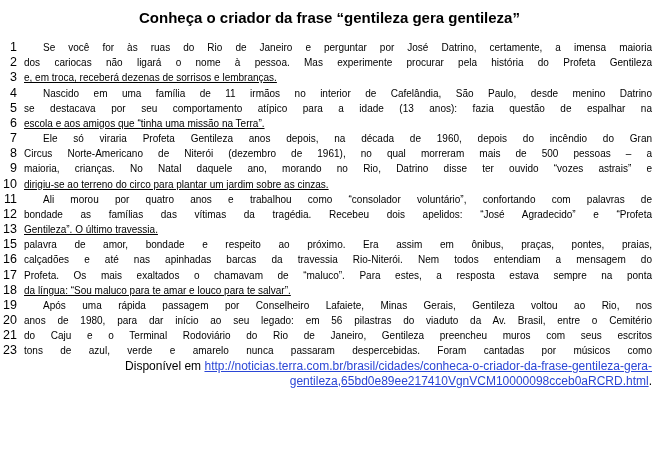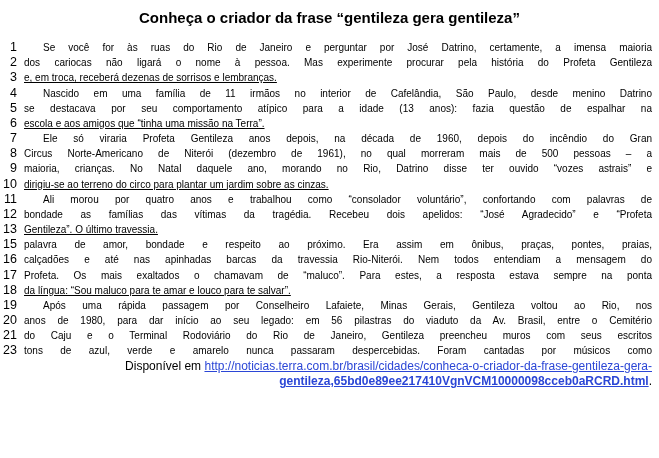--- a/index.html
+++ b/index.html
@@ -181,16 +181,16 @@
 
   <div class="row">
     <span class="num">23</span>
     <span class="txt">tons de azul, verde e amarelo nunca passaram despercebidas. Foram cantadas por músicos como</span>
   </div>
 
 </div>
 
   <div class="citation">
     <div class="cit-line"><span>Disponível em </span><a class="link" style="color: rgb(43, 70, 214);">http://noticias.terra.com.br/brasil/cidades/conheca-o-criador-da-frase-gentileza-gera-</a></div>
-    <div class="cit-line"><a class="link" style="color: rgb(43, 70, 214); font-weight: bold;">gentileza,65bd0e89ee217410VgnVCM10000098cceb0aRCRD.html</a><span>.</span></div>
+    <div class="cit-line"><a class="link" style="color: rgb(43, 70, 214);">gentileza,65bd0e89ee217410VgnVCM10000098cceb0aRCRD.html</a><span>.</span></div>
   </div>
 
 </div>
 
 </body></html>

